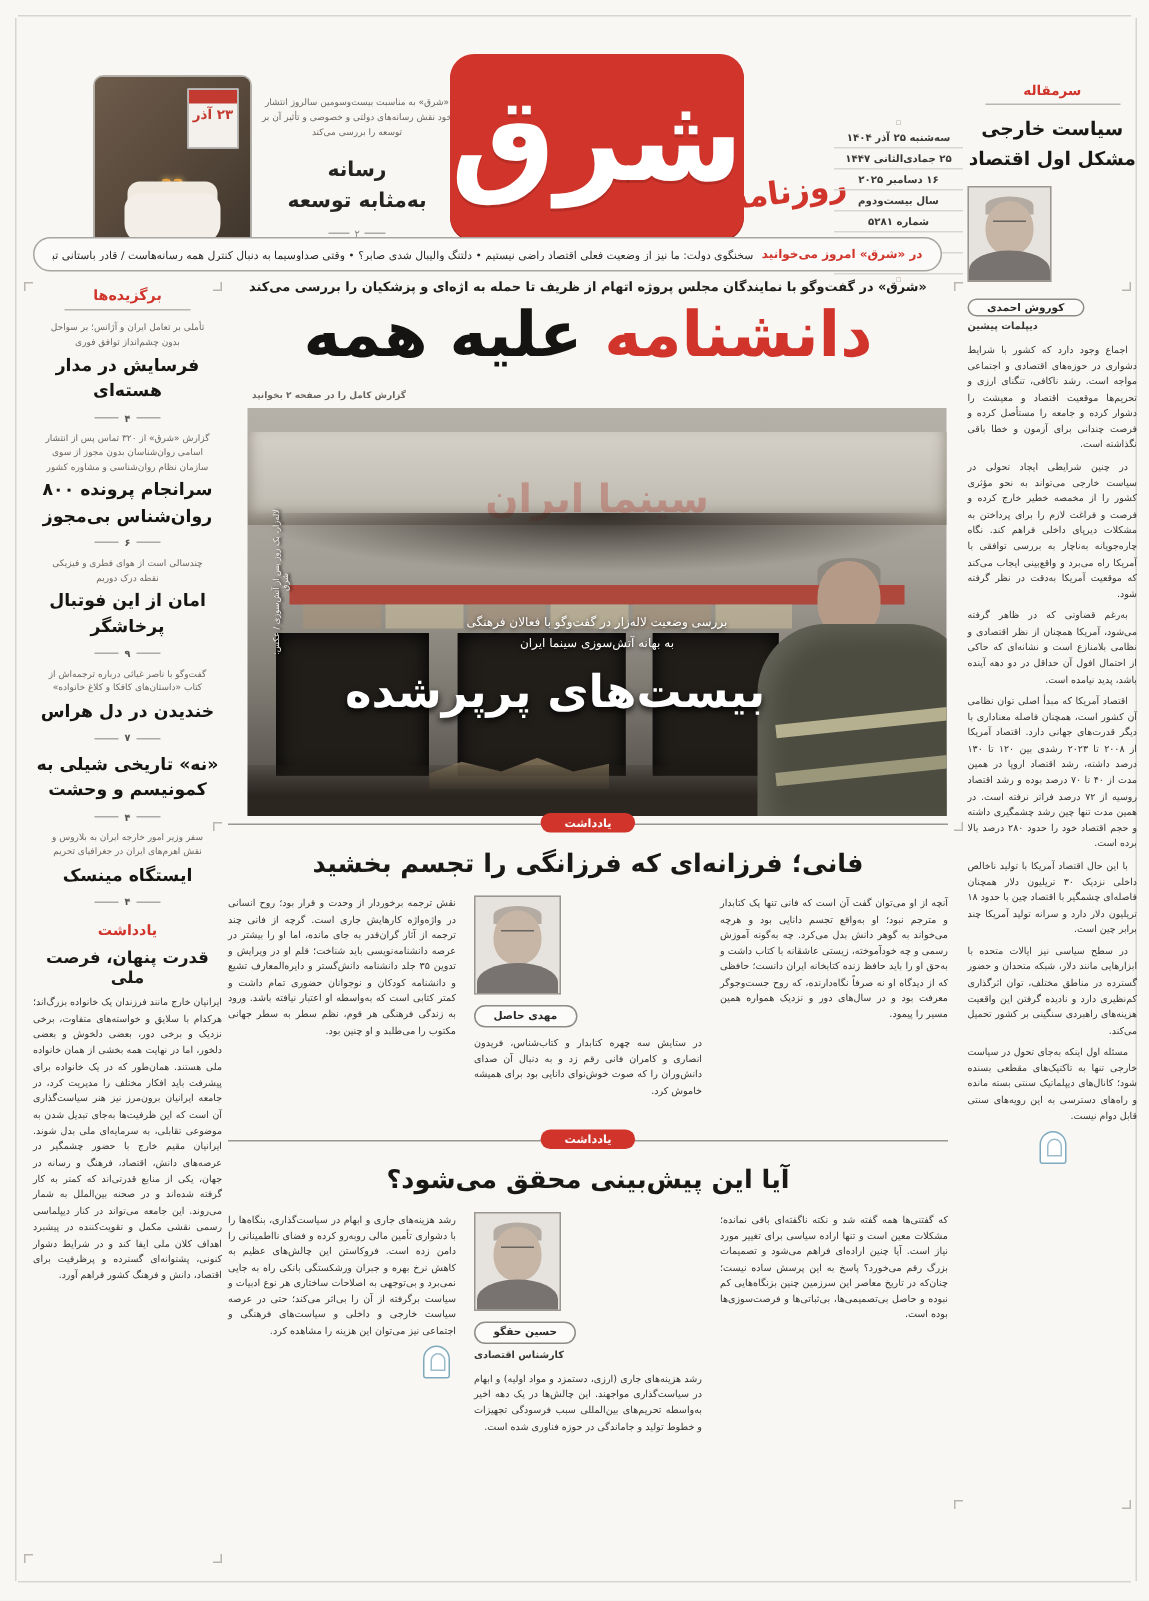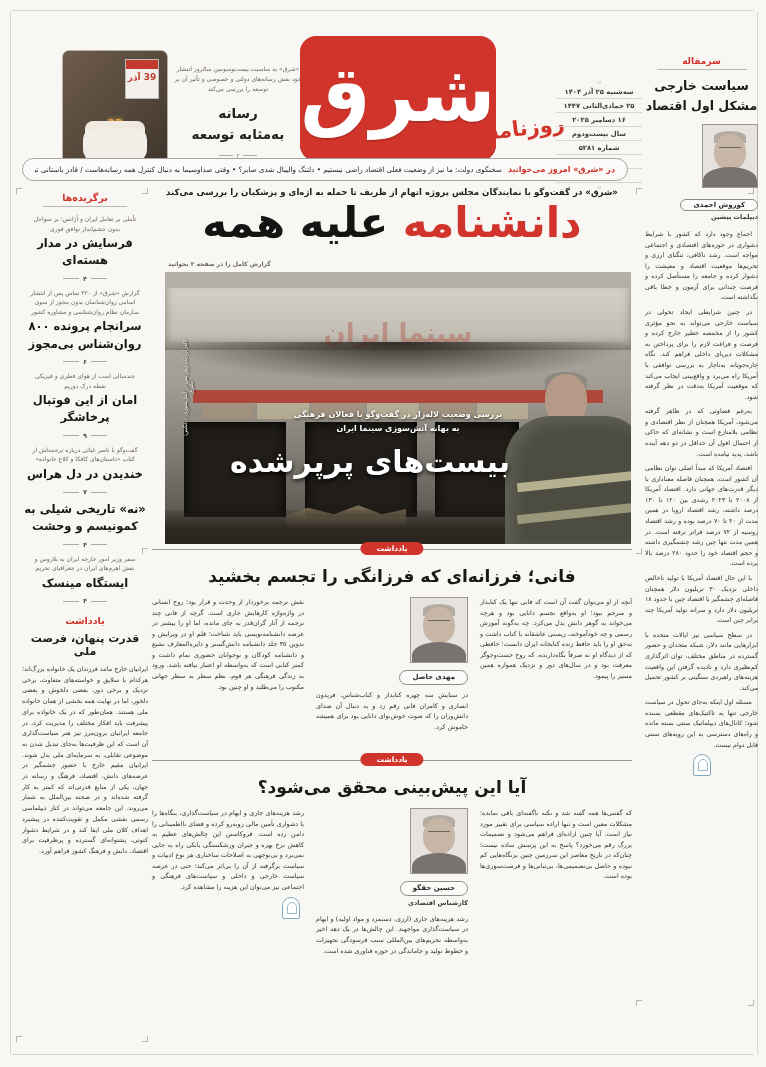--- a/index.html
+++ b/index.html
@@ -55,32 +55,32 @@
   .photo .menu i:nth-child(2n){background:#a8937a;}
   .photo .opening{position:absolute;top:150px;height:95px;background:#211e1a;box-shadow:inset 0 0 14px #000;}
   .photo .rubble{position:absolute;left:0;bottom:0;width:100%;height:34px;background:linear-gradient(180deg,rgba(40,34,28,.2),#2b2620 60%);}
   .photo .boxes{position:absolute;left:26%;bottom:18px;width:120px;height:26px;background:#8b7a5f;clip-path:polygon(0 60%,18% 30%,40% 55%,60% 20%,80% 55%,100% 35%,100% 100%,0 100%);opacity:.8;}
   .fireman{position:absolute;right:0;bottom:0;width:132px;height:170px;}
   .fireman .torso{position:absolute;right:-14px;bottom:0;width:140px;height:128px;background:#4c4c40;border-radius:46px 40px 0 0;box-shadow:inset 8px 6px 16px rgba(255,255,255,.12);}
   .fireman .stripe{position:absolute;right:-6px;bottom:58px;width:120px;height:9px;background:#cfc9a2;opacity:.8;transform:rotate(-6deg);}
   .fireman .stripe.s2{bottom:26px;opacity:.6;}
   .fireman .head{position:absolute;right:44px;bottom:120px;width:42px;height:50px;background:#b59a87;border-radius:48% 48% 42% 42%;}
   .fireman .hair{position:absolute;right:44px;bottom:154px;width:42px;height:18px;background:#8d8880;border-radius:50% 50% 0 0;}
-  .photo .ov-kicker{position:absolute;left:0;top:136px;width:100%;text-align:center;color:#fff;font-size:8px;font-weight:bold;line-height:1.8;text-shadow:0 1px 3px rgba(0,0,0,.9);}
+  .photo .ov-kicker{position:absolute;left:0;top:136px;width:100%;text-align:center;color:#fff;font-size:8px;font-weight:normal;line-height:1.8;text-shadow:0 1px 3px rgba(0,0,0,.9);}
   .photo .ov-title{position:absolute;left:0;top:172px;width:88%;text-align:center;color:#fff;font-size:30px;font-weight:bold;text-shadow:0 2px 5px rgba(0,0,0,.9);}
   .photo .credit{position:absolute;left:-32px;top:110px;transform:rotate(-90deg);transform-origin:center;font-size:5.5px;color:#f2f0ec;width:110px;text-align:center;text-shadow:0 1px 2px #000;}
 
   
   .rule-badge{position:absolute;left:152px;width:480px;border-top:1px solid #9a9690;}
   .rule-badge .pill{position:absolute;left:50%;top:-8px;transform:translateX(-50%);background:#d0342b;color:#fff;font-size:7.5px;font-weight:bold;padding:2px 16px;border-radius:9px;}
   .art-title{position:absolute;left:152px;width:480px;text-align:center;font-weight:bold;font-size:17px;color:#1b1917;}
   .cols{position:absolute;left:152px;width:480px;display:flex;gap:12px;}
   .col{flex:1;font-size:6.4px;line-height:1.65;text-align:justify;color:#34312e;}
   .col p{margin:0 0 4px;}
-  .author-card{text-align:right;margin-bottom:5px;}
+  .author-card{text-align:left;margin-bottom:5px;}
   .portrait{position:relative;display:inline-block;width:58px;height:66px;background:#e6e3de;border:1px solid #9a9690;overflow:hidden;}
   .portrait .head{position:absolute;top:9px;left:50%;transform:translateX(-50%);width:32px;height:36px;background:#c7b6a6;border-radius:50% 50% 46% 46%;}
   .portrait .hairtop{position:absolute;top:6px;left:50%;transform:translateX(-50%);width:32px;height:12px;background:#b4aca2;border-radius:50% 50% 0 0;}
   .portrait .shoulders{position:absolute;bottom:-6px;left:50%;transform:translateX(-50%);width:54px;height:26px;background:#787370;border-radius:50% 50% 0 0;}
   .portrait.dark .shoulders{background:#2e2b29;}
   .portrait.dark .hairtop{background:#3a332e;height:14px;}
   .portrait .glasses{position:absolute;top:22px;left:50%;transform:translateX(-50%);width:22px;height:5px;border-top:1px solid #6a6561;}
   .name-pill{display:inline-block;margin-top:3px;border:1px solid #8f8b86;border-radius:8px;background:#fcfbf9;padding:1px 12px;font-size:7px;font-weight:bold;color:#2c2a28;}
   .role{font-size:6.5px;font-weight:bold;color:#3c3a37;margin-top:2px;}
   .arch-stamp{display:inline-block;width:18px;height:22px;border:1px solid #7fa9bd;border-radius:9px 9px 2px 2px;background:#fff;position:relative;vertical-align:middle;margin:0 4px;}
@@ -124,21 +124,21 @@
   <span class="crop" style="left:142px;top:548px;"></span>
   <span class="crop br" style="left:636px;top:548px;"></span>
   <span class="crop" style="left:16px;top:1036px;"></span>
   <span class="crop br" style="left:142px;top:1036px;"></span>
   <span class="crop" style="left:636px;top:1000px;"></span>
   <span class="crop br" style="left:748px;top:1000px;"></span>
 
   <div class="promo-photo">
     <div class="calendar">
       <div class="cal-top"></div>
-      <div class="cal-num">39 آذر</div>
+      <div class="cal-num">۲۳ آذر</div>
     </div>
     <div class="candle">23</div>
     <div class="cake">
         <div class="plate"></div>
       </div>
   </div>
 
   <div class="promo-text">
     <div class="k">«شرق» به مناسبت بیست‌وسومین سالروز انتشار خود نقش رسانه‌های دولتی و خصوصی و تأثیر آن بر توسعه را بررسی می‌کند</div>
     <div class="t"><span>رسانه</span><br><span>به‌مثابه توسعه</span></div>

